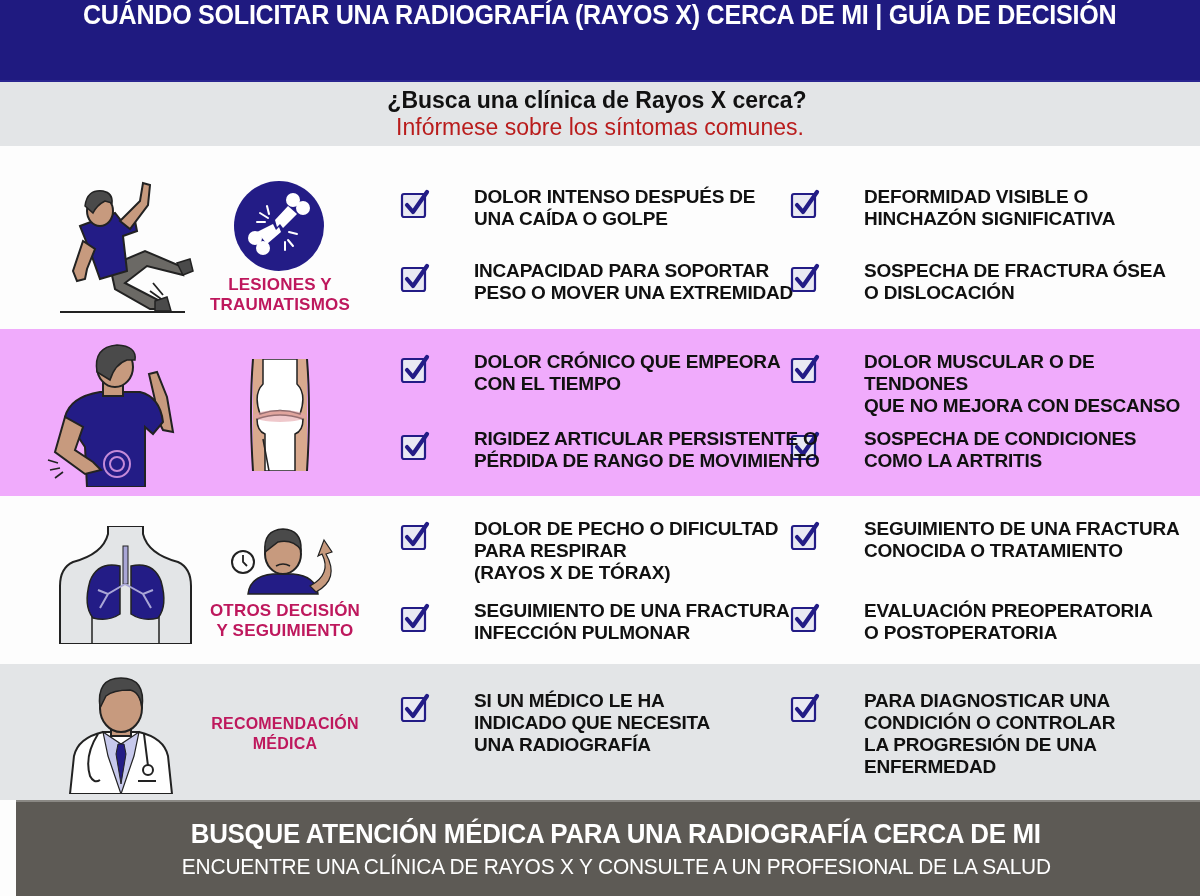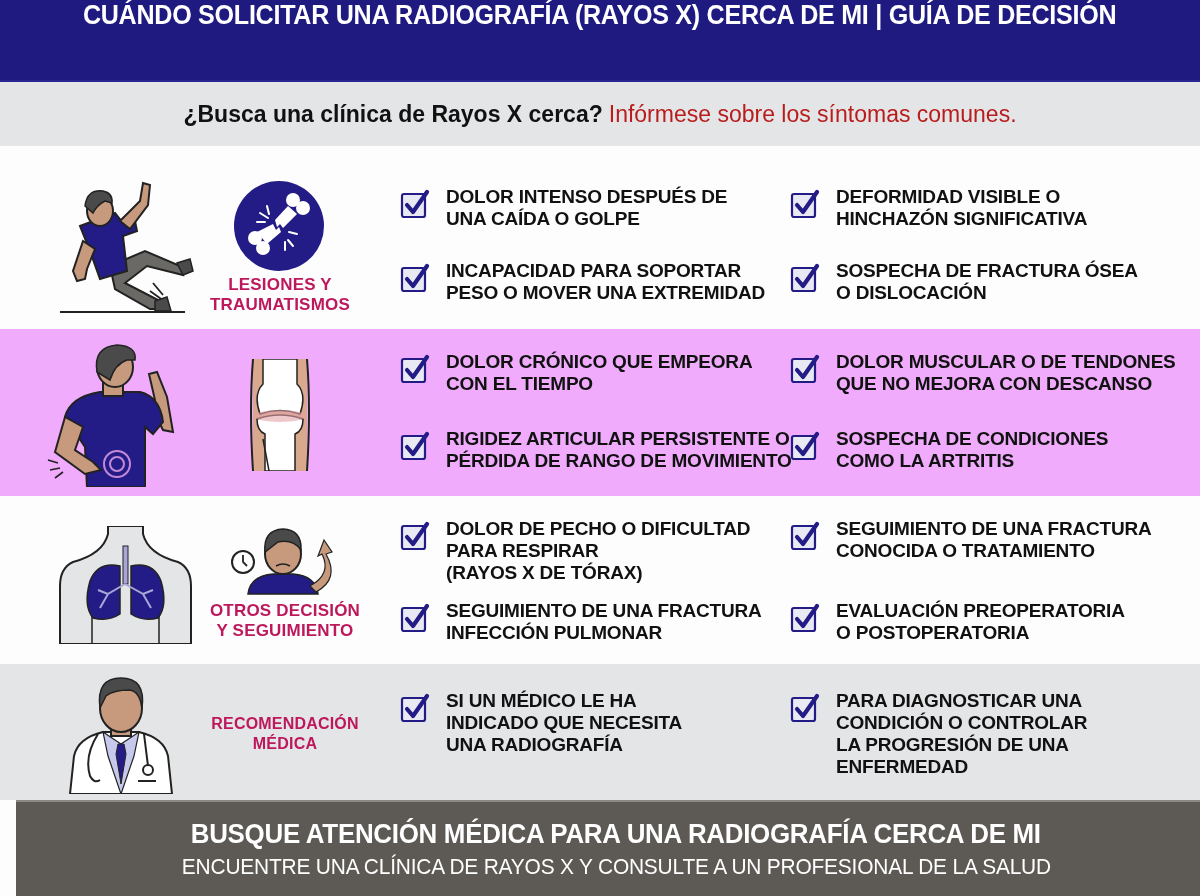--- a/index.html
+++ b/index.html
@@ -15,20 +15,21 @@
   .header h1 {
     color: #fff; font-weight: 700; font-size: 27px; letter-spacing: -0.3px;
     font-family: "Liberation Sans", sans-serif;
     transform: scaleX(0.93);
   }
   .subheader {
     position: absolute; left: 0; top: 82px; width: 1200px; height: 64px;
     background: #e3e5e7;
     display: flex; align-items: center; justify-content: center;
     font-size: 23px;
+    flex-direction: column;
   }
   .subheader .bold { font-weight: 700; margin-right: 6px; }
   .subheader .reg { font-weight: 400; color: #b91c1c; }
 
   .section { position: absolute; left: 0; width: 1200px; }
   .s1 { top: 146px; height: 183px; background: #fdfdfd; }
   .s2 { top: 329px; height: 167px; background: #f0abfc; }
   .s3 { top: 496px; height: 168px; background: #fdfdfd; }
   .s4 { top: 664px; height: 136px; background: #e3e5e7; }
 
@@ -38,21 +39,21 @@
     font-size: 17px; line-height: 20px; letter-spacing: 0.2px;
   }
   .item {
     position: absolute; display: flex; align-items: flex-start;
   }
   .check {
     width: 30px; height: 30px; margin-right: 16px; flex: 0 0 30px; margin-top: 3px;
   }
   .item-text {
     font-weight: 700; font-size: 19px; line-height: 22px; color: #111;
-    letter-spacing: -0.2px; white-space: pre-line; text-transform: uppercase;
+    letter-spacing: -0.2px; white-space: pre-line; text-transform: uppercase; margin-left: 28px;
   }
 
   .footer {
     position: absolute; left: 0; top: 800px; width: 1200px; height: 96px;
     background: #5d5a55;
     display: flex; flex-direction: column; align-items: center; justify-content: center;
     color: #fff; border-top: 2px solid #8a8884; margin-left: 16px;
   }
   .footer .f1 { font-weight: 700; font-size: 27px; letter-spacing: -0.3px; transform: scaleX(0.96); }
   .footer .f2 { font-weight: 400; font-size: 22px; margin-top: 4px; letter-spacing: -0.2px; transform: scaleX(0.95); }

